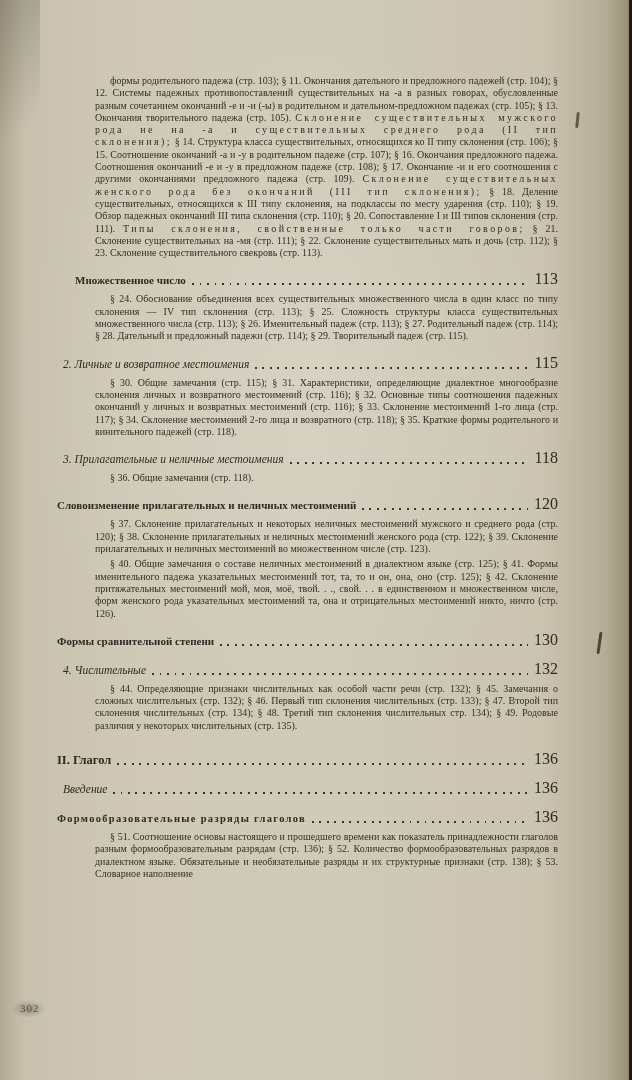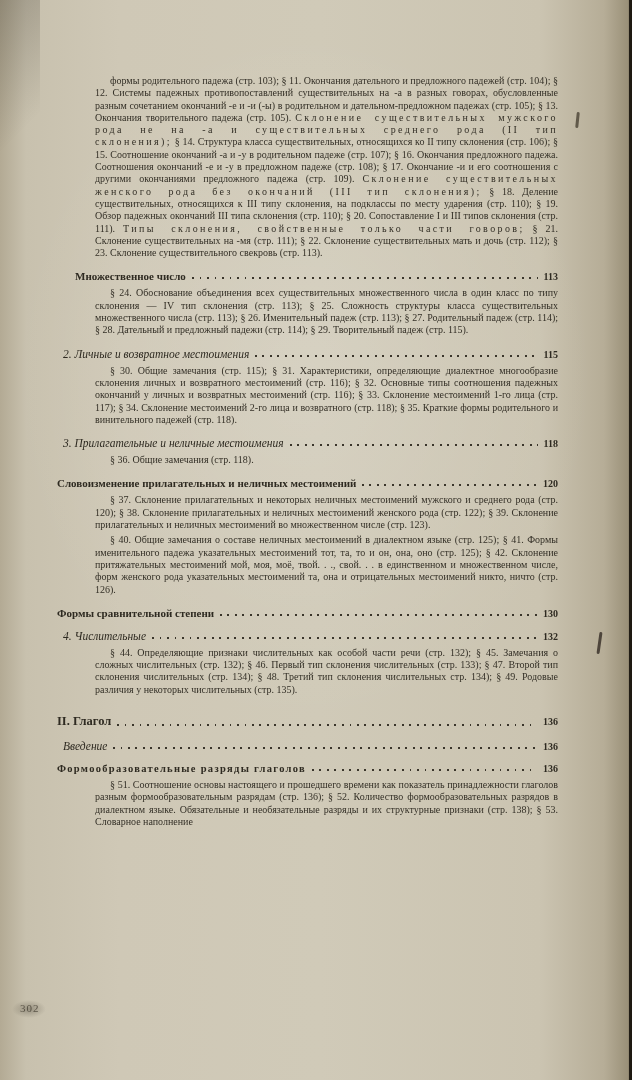--- a/index.html
+++ b/index.html
@@ -42,22 +42,22 @@
   .row .lbl{white-space:nowrap;}
   .row .leader{
     flex:1;
     height:2px;
     margin:0 6px;
     align-self:flex-end;
     margin-bottom:3px;
     background-image:repeating-linear-gradient(90deg, #3a352b 0 1.6px, transparent 1.6px 7.5px);
   }
   .row .pg{
-    font-size:10px;
-    font-weight:700;
+    font-size:16px;
+    font-weight:400;
     font-style:normal;
     letter-spacing:0;
     white-space:nowrap;
   }
   .bd .lbl{font-weight:700;font-size:11px;}
   .it .lbl{font-style:italic;font-size:11.5px;}
   .lvl1{margin-top:18px;}
   .lvl1 .lbl{font-weight:700;font-size:12.5px;}
   .sp .lbl{font-weight:700;font-size:10.5px;letter-spacing:1.3px;}
   .ind-a{margin-left:18px;}

